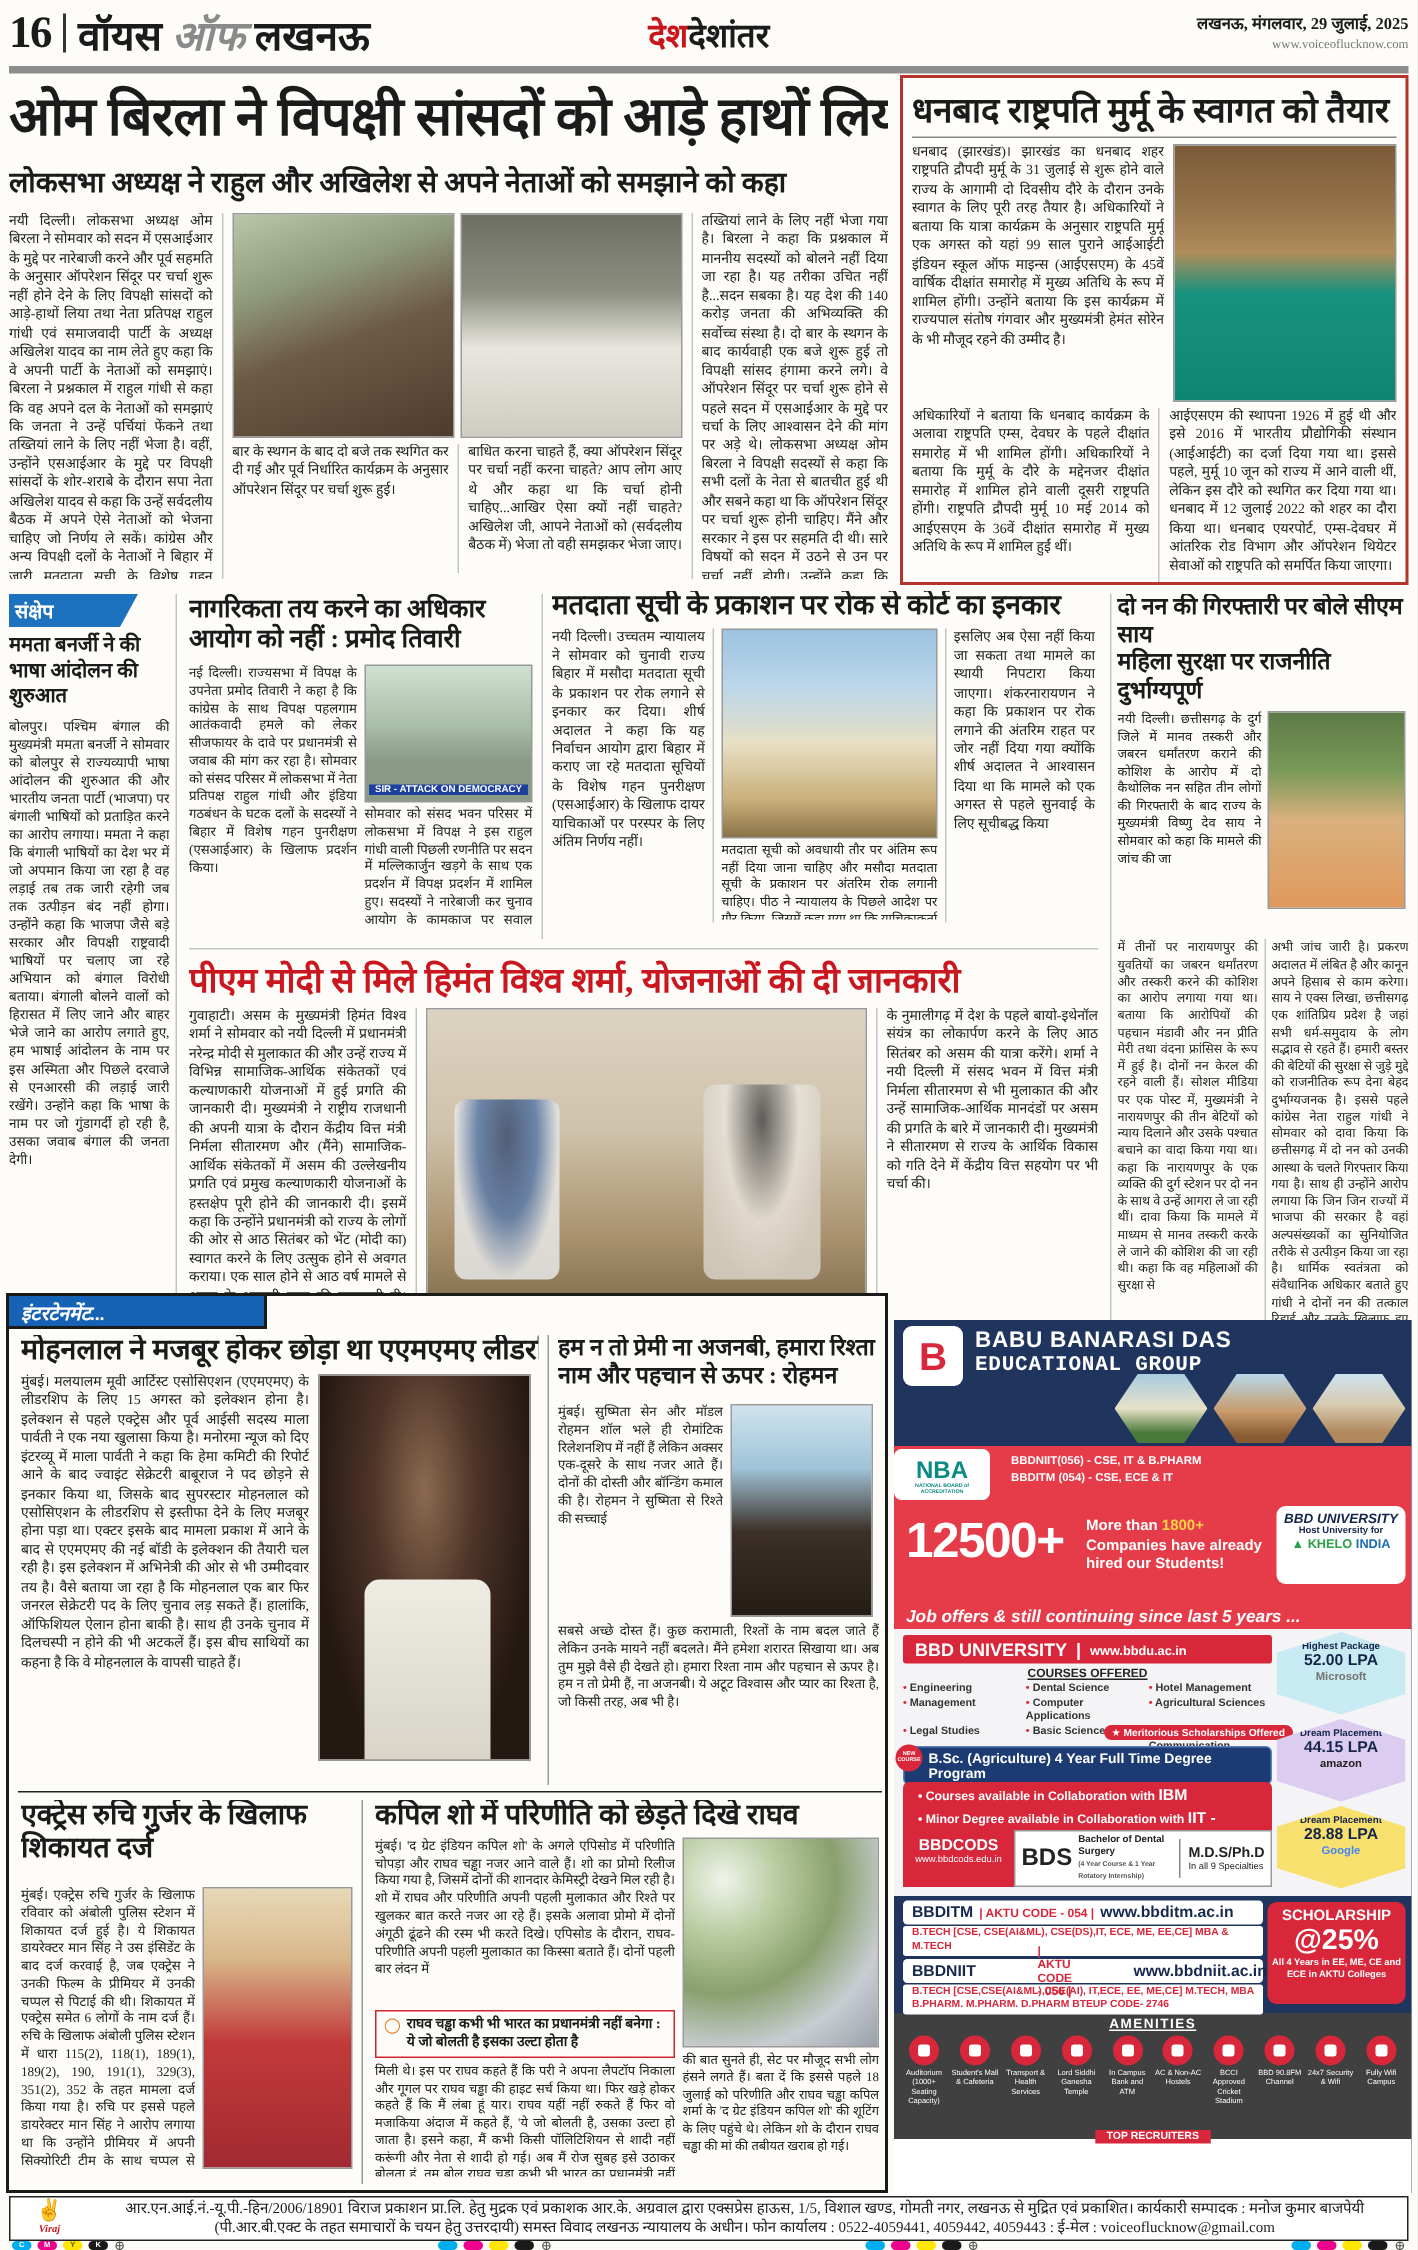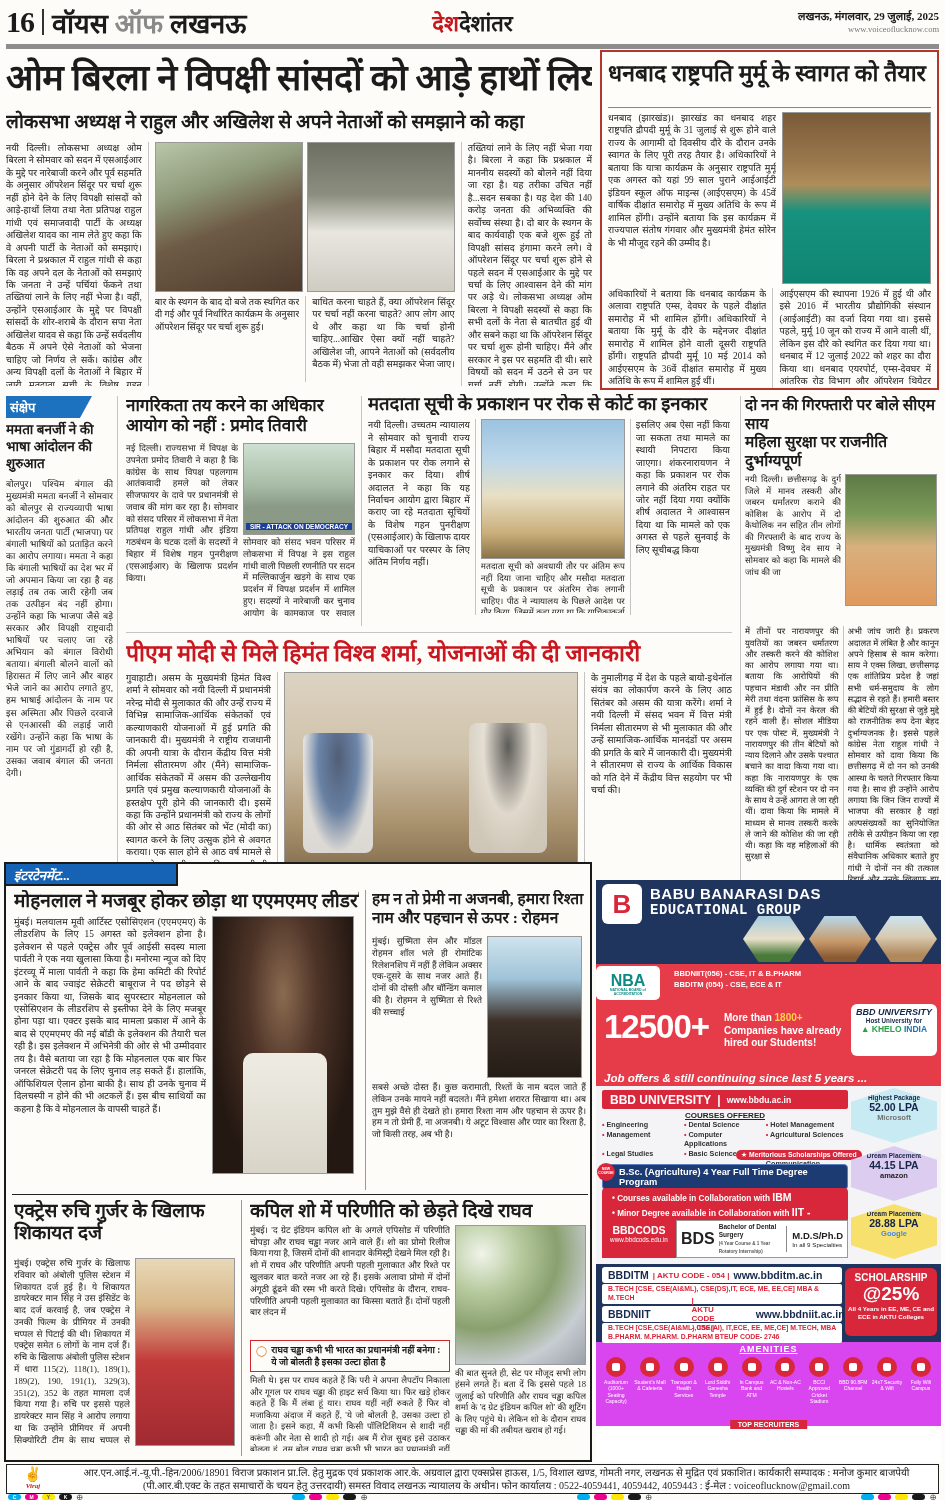--- a/index.html
+++ b/index.html
@@ -4,40 +4,40 @@
 <style>
   * { margin:0; padding:0; box-sizing:border-box; }
   html,body { background:#e8e8e4; }
   .page { position:relative; width:945px; height:1500px; background:#fdfcf8; margin:0 auto;
           font-family:"Liberation Serif","DejaVu Serif",serif; color:#1b1b1b; overflow:hidden; }
   
   .hdr { position:absolute; left:6px; top:0; width:933px; height:44px; display:flex; align-items:center; }
   .pgno { font-size:30px; font-weight:800; letter-spacing:-1px; }
   .hdr-div { width:2px; height:26px; background:#333; margin:0 8px; }
   .masthead { font-size:27px; font-weight:800; white-space:nowrap; }
-  .masthead .gr { color:#8a8a8a; }
+  .masthead .gr { color:#8a8a8a;font-style:italic; }
   .section-name { position:absolute; left:50%; transform:translateX(-50%); font-size:22px; font-weight:800; }
   .section-name .red { color:#c8161d; }
   .hdr-right { margin-left:auto; text-align:right; line-height:1.25; }
   .hdr-date { font-size:11px; font-weight:700; }
   .hdr-site { font-size:8.5px; color:#777; }
   .hdr-rule { position:absolute; left:6px; top:44px; width:933px; height:5px; background:#8d8d8d; }
   
   .art { position:absolute; overflow:hidden; }
   .bt { font-size:9.3px; line-height:1.34; text-align:justify; color:#222; overflow:hidden; }
   .c { overflow:hidden; }
   .vr { border-left:1px solid #c4c4c4; }
   .photo { position:relative; border:1px solid #999; overflow:hidden; }
   
   .lead-h { font-size:36px; line-height:52px; height:52px; white-space:nowrap; overflow:hidden; font-weight:800; letter-spacing:-0.5px; }
   .lead-sub { font-size:19px; font-weight:700; height:28px; margin:4px 0 6px 0; white-space:nowrap; overflow:hidden; }
   .lead-body { display:flex; gap:6px; height:244px; }
   
   .murmu { border:2px solid #b5352c; background:#fffdf9; padding:4px 6px; }
-  .murmu-h { font-size:23px; font-weight:800; border-bottom:1.5px solid #888; padding-bottom:19px; margin-bottom:4px; white-space:nowrap; overflow:hidden; }
+  .murmu-h { font-size:23px; font-weight:800; border-bottom:1.5px solid #888; padding-bottom:3px; margin-bottom:4px; white-space:nowrap; overflow:hidden; }
   
   .brief-label { background:#1d72c0; color:#fff; font-weight:800; font-size:13px; padding:2px 8px 2px 4px;
                  clip-path:polygon(0 0,100% 0,86% 100%,0 100%); width:86px; margin-bottom:4px; }
   .brief-h { font-size:13.5px; font-weight:800; line-height:1.25; margin-bottom:5px; }
   
   .h17 { font-size:17px; font-weight:800; line-height:1.2; }
   .h19 { font-size:18.5px; font-weight:800; line-height:1.15; white-space:nowrap; overflow:hidden; }
   .h16 { font-size:15.5px; font-weight:800; line-height:1.2; }
   .modi-h { font-size:23px; font-weight:800; color:#c9161f; white-space:nowrap; overflow:hidden; margin-bottom:4px; }
   
@@ -110,21 +110,21 @@
   .pk .p3 { font-size:7.5px; font-weight:800; }
   .ad-itm { background:#20355e; height:78px; flex:none; position:relative; padding:3px 6px; }
   .itm-bar { background:#fff; color:#17294d; width:240px; height:16px; border-radius:3px; font-weight:800; font-size:10.5px;
              display:flex; gap:4px; align-items:center; padding:0 6px; }
   .itm-bar .code { color:#d8273b; font-size:8px; }
   .itm-line { width:240px; background:#fff; color:#d8273b; font-size:6.9px; font-weight:800; padding:1px 6px; margin-top:1px; border-radius:2px; line-height:1.3; }
   .schol { position:absolute; right:4px; top:4px; width:92px; height:68px; background:#d8273b; border-radius:6px; text-align:center; padding-top:4px; }
   .schol .s1 { font-size:10px; font-weight:800; }
   .schol .s2 { font-size:19px; font-weight:800; }
   .schol .s3 { font-size:6.2px; font-weight:700; line-height:1.25; }
-  .ad-amen { background:#d946ef; height:84px; flex:none; padding:2px 4px; }
+  .ad-amen { background:#404040; height:84px; flex:none; padding:2px 4px; }
   .amen-title { text-align:center; font-size:9px; font-weight:800; letter-spacing:1px; text-decoration:underline; }
   .amen-row { display:flex; justify-content:space-between; margin-top:3px; }
   .amen { width:32px; text-align:center; }
   .amen-ic { width:20px; height:20px; border-radius:50%; background:#d8273b; margin:0 auto 2px auto; position:relative; }
   .amen-ic::after { content:""; position:absolute; left:6px; top:6px; width:8px; height:8px; background:#fff; border-radius:2px; }
   .amen-lb { font-size:5px; line-height:1.25; }
   .ad-recr { background:#fff; height:52px; flex:none; position:relative; padding:8px 6px 2px 6px; }
   .recr-tab { position:absolute; left:50%; transform:translateX(-50%); top:-6px; background:#d8273b; color:#fff;
               font-size:7px; font-weight:800; padding:1px 8px; }
   .recr-row { display:flex; flex-wrap:wrap; gap:3px 9px; align-items:center; }

